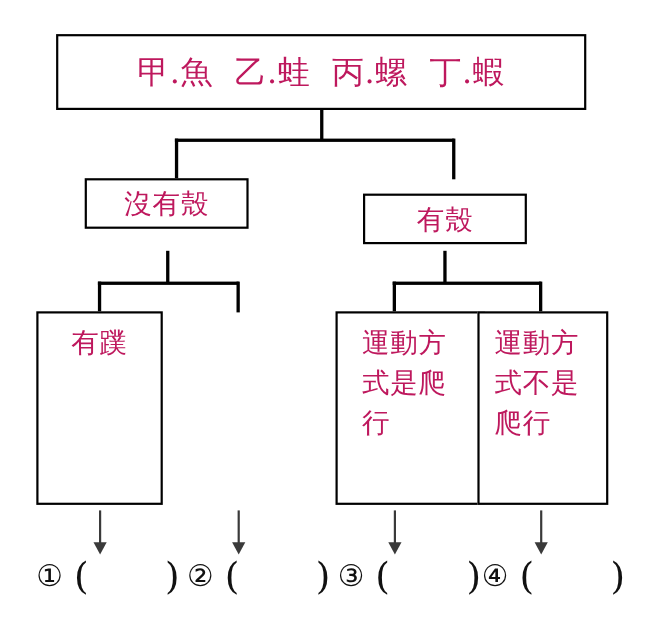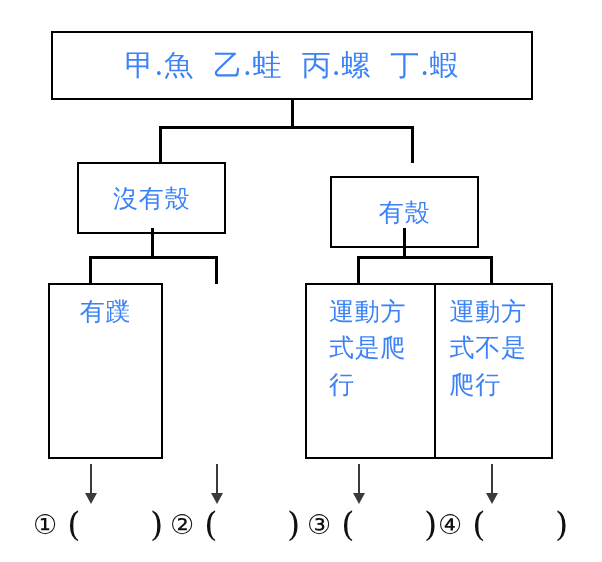--- a/index.html
+++ b/index.html
@@ -24,40 +24,40 @@
     position: absolute;
     border: 2.5px solid #000000;
     background: #ffffff;
     box-sizing: border-box;
     display: flex;
     justify-content: center;
     color: #111111;
   }
   .node-label {
     font-family: "DejaVu Serif", "Liberation Serif", serif;
-    color: #3b82f6;
+    color: #be185d;
     white-space: pre;
     letter-spacing: 0.03em;
   }
   
   #node-root {
     left: 51px;
     top: 31px;
     width: 482px;
     height: 69px;
     align-items: center;
   }
   #node-root .node-label {
     font-size: 29px;
     line-height: 1;
     letter-spacing: 0.02em;
   }
   
   .node-level2 {
-    height: 72px;
+    height: 46px;
     align-items: center;
   }
   .node-level2 .node-label {
     font-size: 25px;
     line-height: 1;
   }
   #node-no-shell {
     left: 77px;
     top: 162px;
     width: 149px;
@@ -74,21 +74,21 @@
     align-items: flex-start;
   }
   .node-leaf .node-label {
     font-size: 25px;
     line-height: 1.45;
     padding-top: 9px;
     text-align: left;
     white-space: pre-wrap;
     word-break: break-all;
   }
-  #node-webbed      { left: 48px;  width: 115px; }
+  #node-webbed      { left: 33px;  width: 115px; }
   #node-not-webbed  { left: 157px; width: 118px; }
   #node-crawl       { left: 305px; width: 136px; }
   #node-not-crawl   { left: 434px; width: 119px; }
   #node-webbed .node-label,
   #node-not-webbed .node-label { width: 100%; text-align: center; }
   #node-crawl .node-label,
   #node-not-crawl .node-label  { width: 88px; }
 
   
   .conn {

